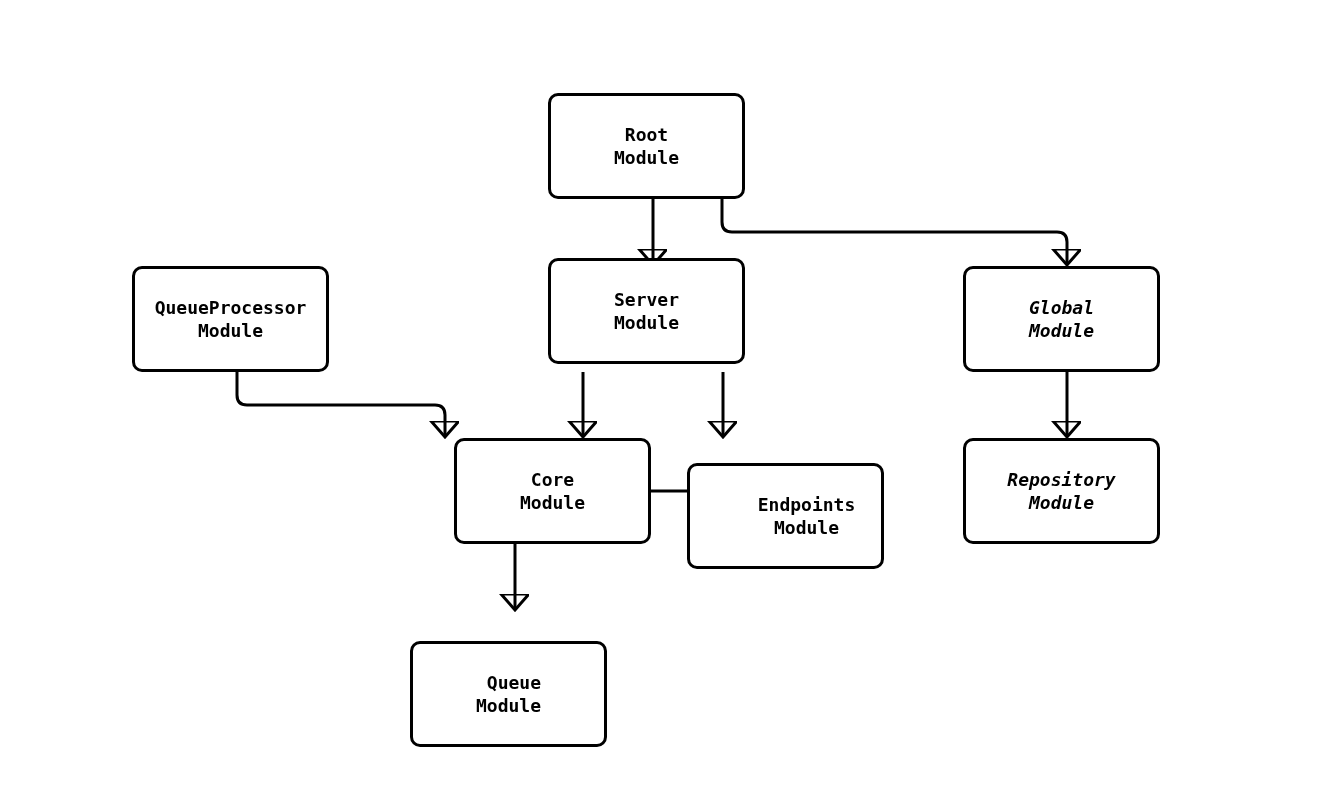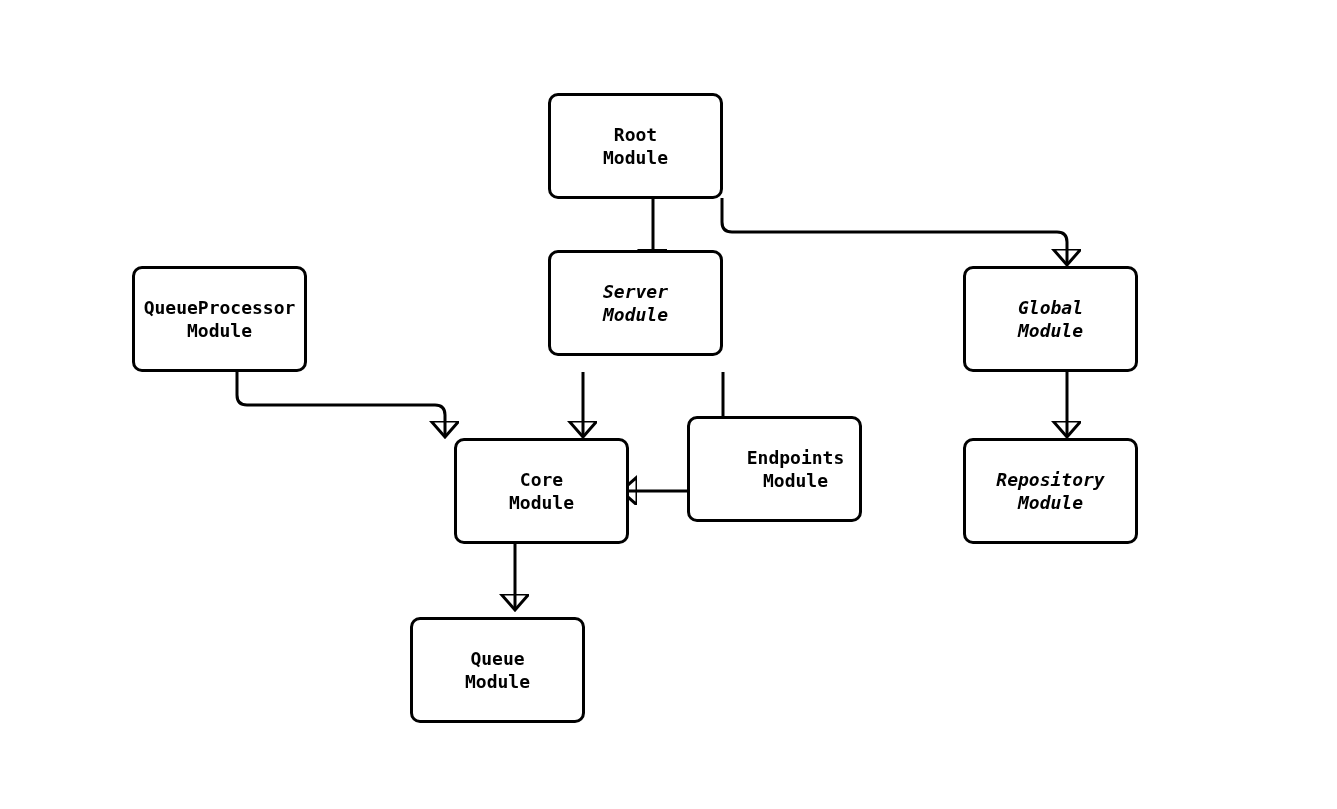--- a/index.html
+++ b/index.html
@@ -22,44 +22,44 @@
     width: 1337px;
     height: 809px;
   }
   svg.edges path {
     fill: none;
     stroke: #000000;
     stroke-width: 3;
   }
   .node {
     position: absolute;
-    width: 175px;
+    width: 197px;
     height: 106px;
     box-sizing: border-box;
     background: #ffffff;
     border: 3px solid #000000;
     border-radius: 10px;
     display: flex;
     align-items: center;
     justify-content: center;
     text-align: center;
     font-size: 18px;
     font-weight: bold;
     line-height: 23px;
     color: #000000;
     white-space: pre-line;
   }
   .node-root          { left: 548px; top:  93px; }
   .node-queueprocessor{ left: 132px; top: 266px; }
-  .node-server        { left: 548px; top: 250px; font-style: italic; }
+  .node-server        { left: 548px; top: 258px; }
   .node-global        { left: 963px; top: 266px; font-style: italic; }
   .node-core          { left: 410px; top: 438px; margin-left: 44px; }
-  .node-endpoints     { left: 687px; top: 416px; padding-left: 42px; }
+  .node-endpoints     { left: 687px; top: 463px; padding-left: 42px; }
   .node-repository    { left: 963px; top: 438px; font-style: italic; }
-  .node-queue         { left: 410px; top: 617px; }
+  .node-queue         { left: 410px; top: 641px; text-align: right; }
 </style>
 </head>
 <body>
 
 <div class="canvas">
 
   <svg class="edges" viewBox="0 0 1337 809">
     <defs>
       <marker id="arrowhead" markerUnits="userSpaceOnUse" markerWidth="34" markerHeight="32" refX="16" refY="14" orient="auto">
         <path d="M0,0 L16,14 L0,28 Z" fill="#000000" stroke="none"></path>

